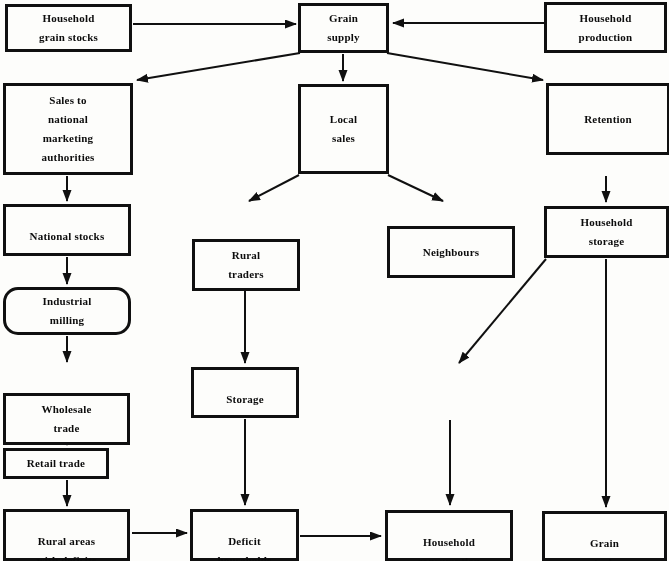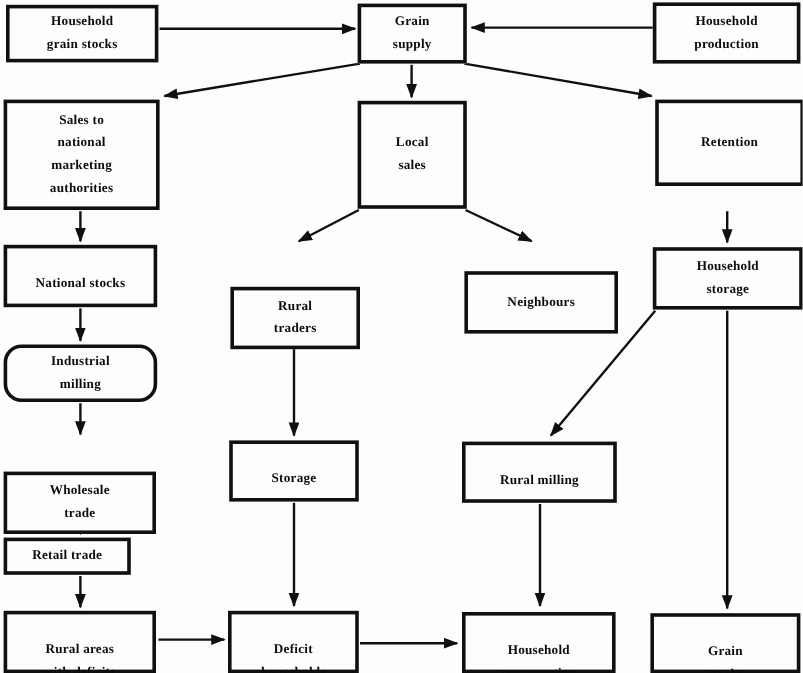--- a/index.html
+++ b/index.html
@@ -118,23 +118,20 @@
       <span class="lbl">Industrial
 milling</span>
     </div>
     <div class="node center" style="left: 3px; top: 365px; width: 127px; height: 52px; margin-top: 28px;">
       <span class="lbl">Wholesale
 trade</span>
     </div>
     <div class="node top" style="left: 191px; top: 367px; width: 108px; height: 51px;">
       <span class="lbl">Storage</span>
     </div>
-    <div class="node top" style="left: 385px; top: 368px; width: 129px; height: 51px;">
-      <span class="lbl">Rural milling</span>
-    </div>
     <div class="node center" style="left: 3px; top: 448px; width: 106px; height: 31px; justify-content: center;">
       <span class="lbl">Retail trade</span>
     </div>
     <div class="node top" style="left: 3px; top: 509px; width: 127px; height: 52px;">
       <span class="lbl">Rural areas
 with deficits</span>
     </div>
     <div class="node top" style="left: 190px; top: 509px; width: 109px; height: 52px;">
       <span class="lbl">Deficit
 households</span>

